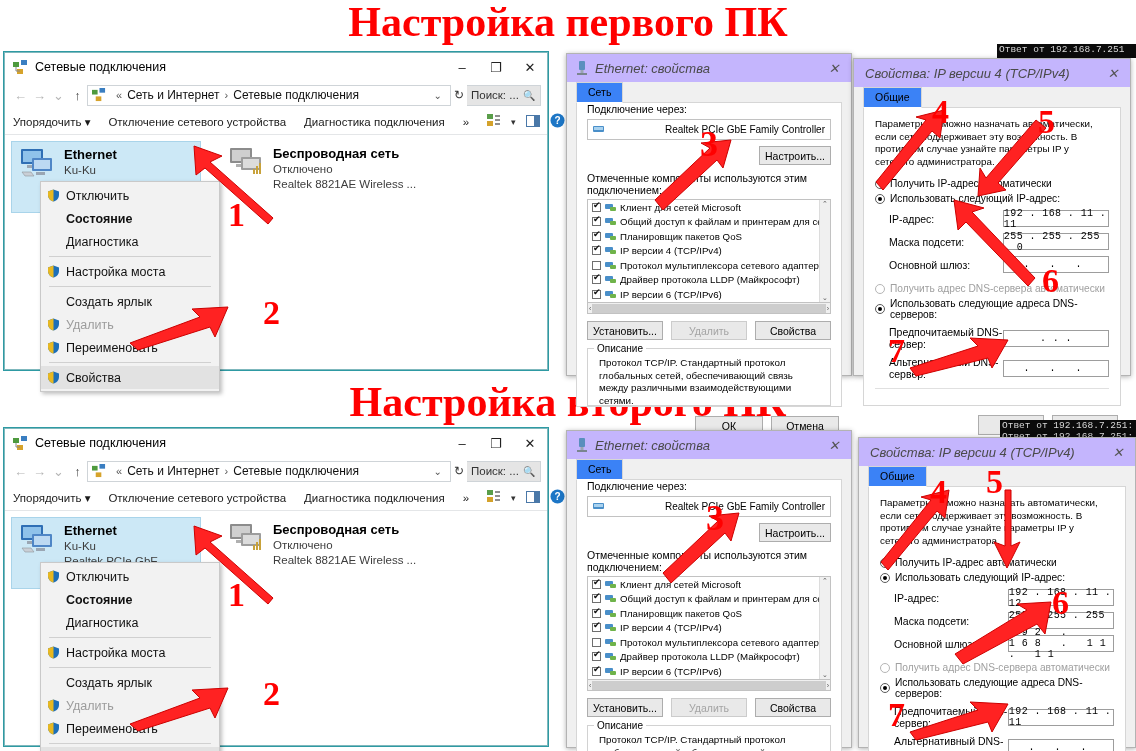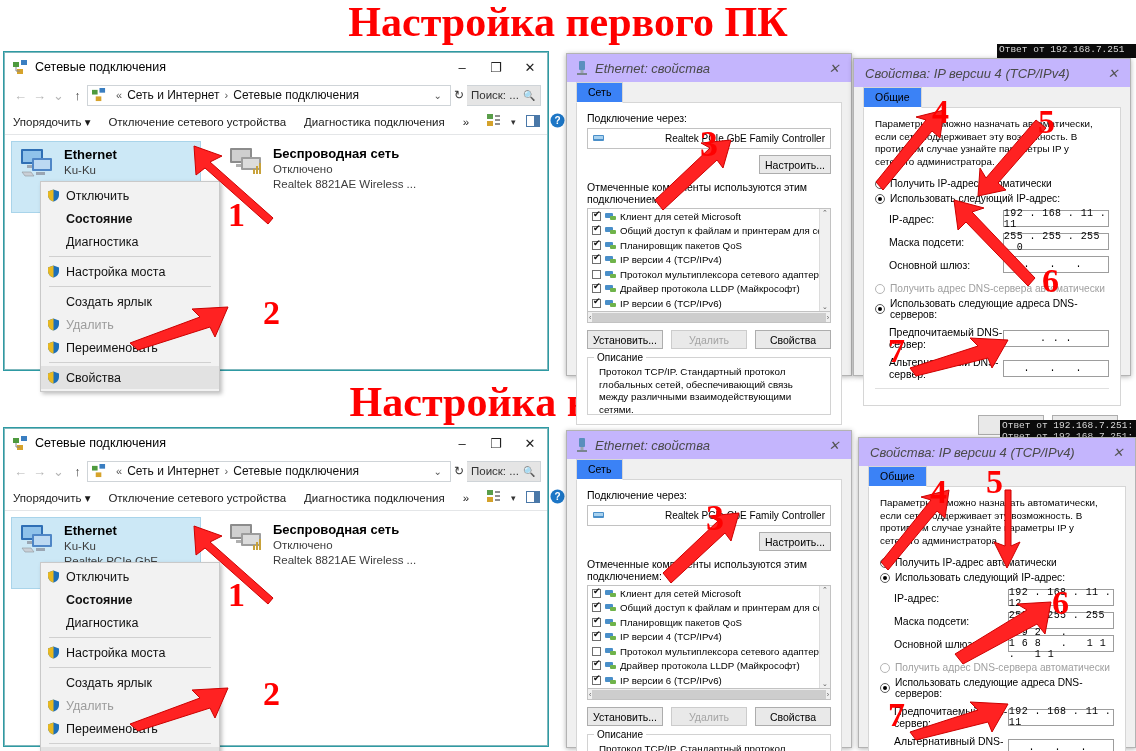--- a/index.html
+++ b/index.html
@@ -92,21 +92,21 @@
     box-shadow:0 1px 5px rgba(0,0,0,.30);
     font-size:10.5px; color:#000;
   }
   .dlg-title { height:28px; display:flex; align-items:center; padding:0 0 0 9px; background:#c4b5fd;font-style:italic;}
   .dlg-title-ico { width:12px;height:14px;margin-right:7px;position:relative;flex:0 0 auto;}
   .dlg-title-txt { font-size:13px; color:#4a4a4a; flex:1 1 auto;}
   .dlg-x { width:34px; text-align:center; font-size:13px; color:#555;}
   .dlg-tabs { display:flex; padding-left:9px; margin-bottom:-1px;}
   .dlg-tab { background:#3b82f6; border:1px solid #d6d6d6; border-bottom:1px solid #fff;
              padding:3px 11px 4px; font-size:10.5px; }
-  .dlg-pane { background:#fff; border:1px solid #d6d6d6; margin:0 9px 9px; padding:9px 10px; }
+  .dlg-pane { background:#fff; border:1px solid #d6d6d6; margin:0 9px 9px; padding:0 10px; }
   .lbl { font-size:10.5px; color:#000; }
   .fieldbox { border:1px solid #c2c2c2; background:#fff; height:17px; display:flex;
               align-items:center; padding:0 5px; font-size:10px;justify-content:space-between; }
   .btn { border:1px solid #adadad; background:#e9e9e9; font-size:10.5px;
          height:19px; display:inline-flex; align-items:center; justify-content:center;
          color:#000; }
   .btn.dis { color:#a4a4a4; background:#e9e9e9; border-color:#ccc;}
   .listbox { border:1px solid #c2c2c2; background:#fff; position:relative; overflow:hidden;}
   .lb-row { display:flex; align-items:center; height:14.5px; padding-left:4px; font-size:9.7px;
             white-space:nowrap;}

